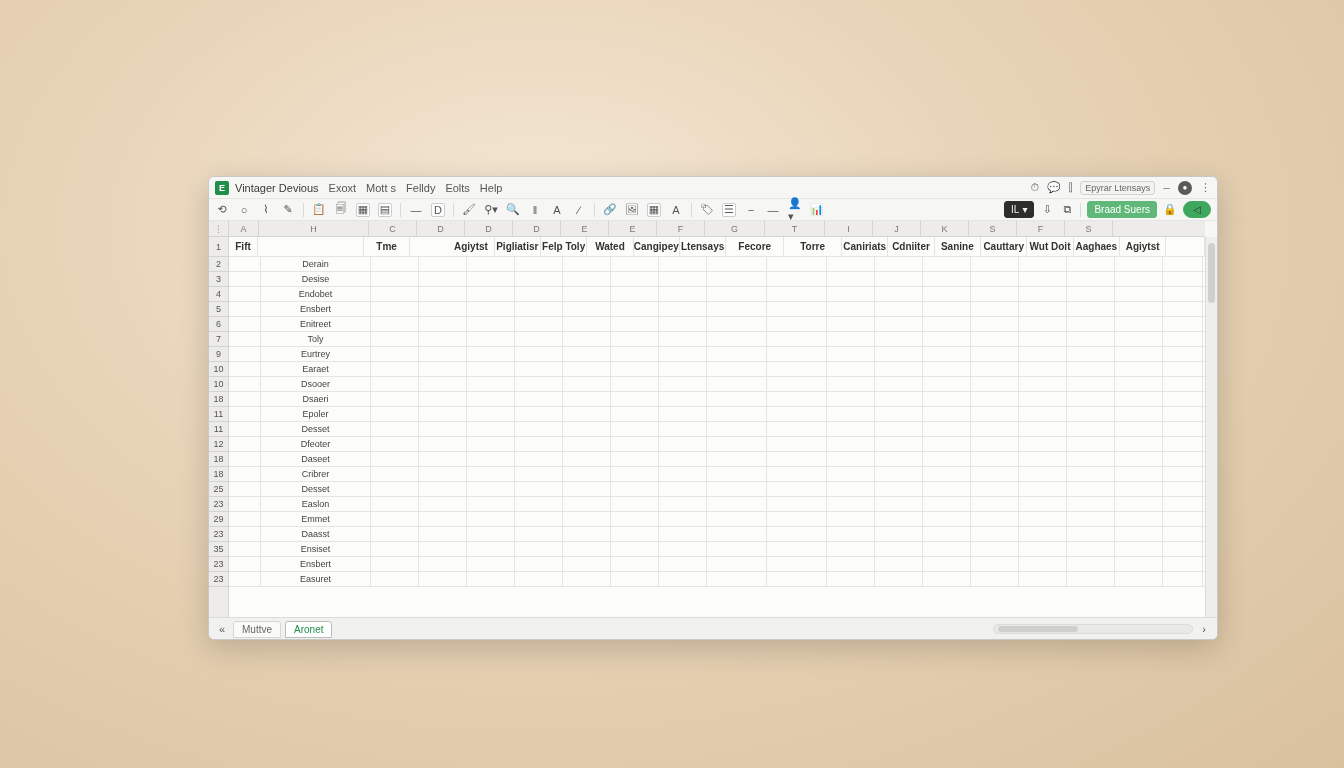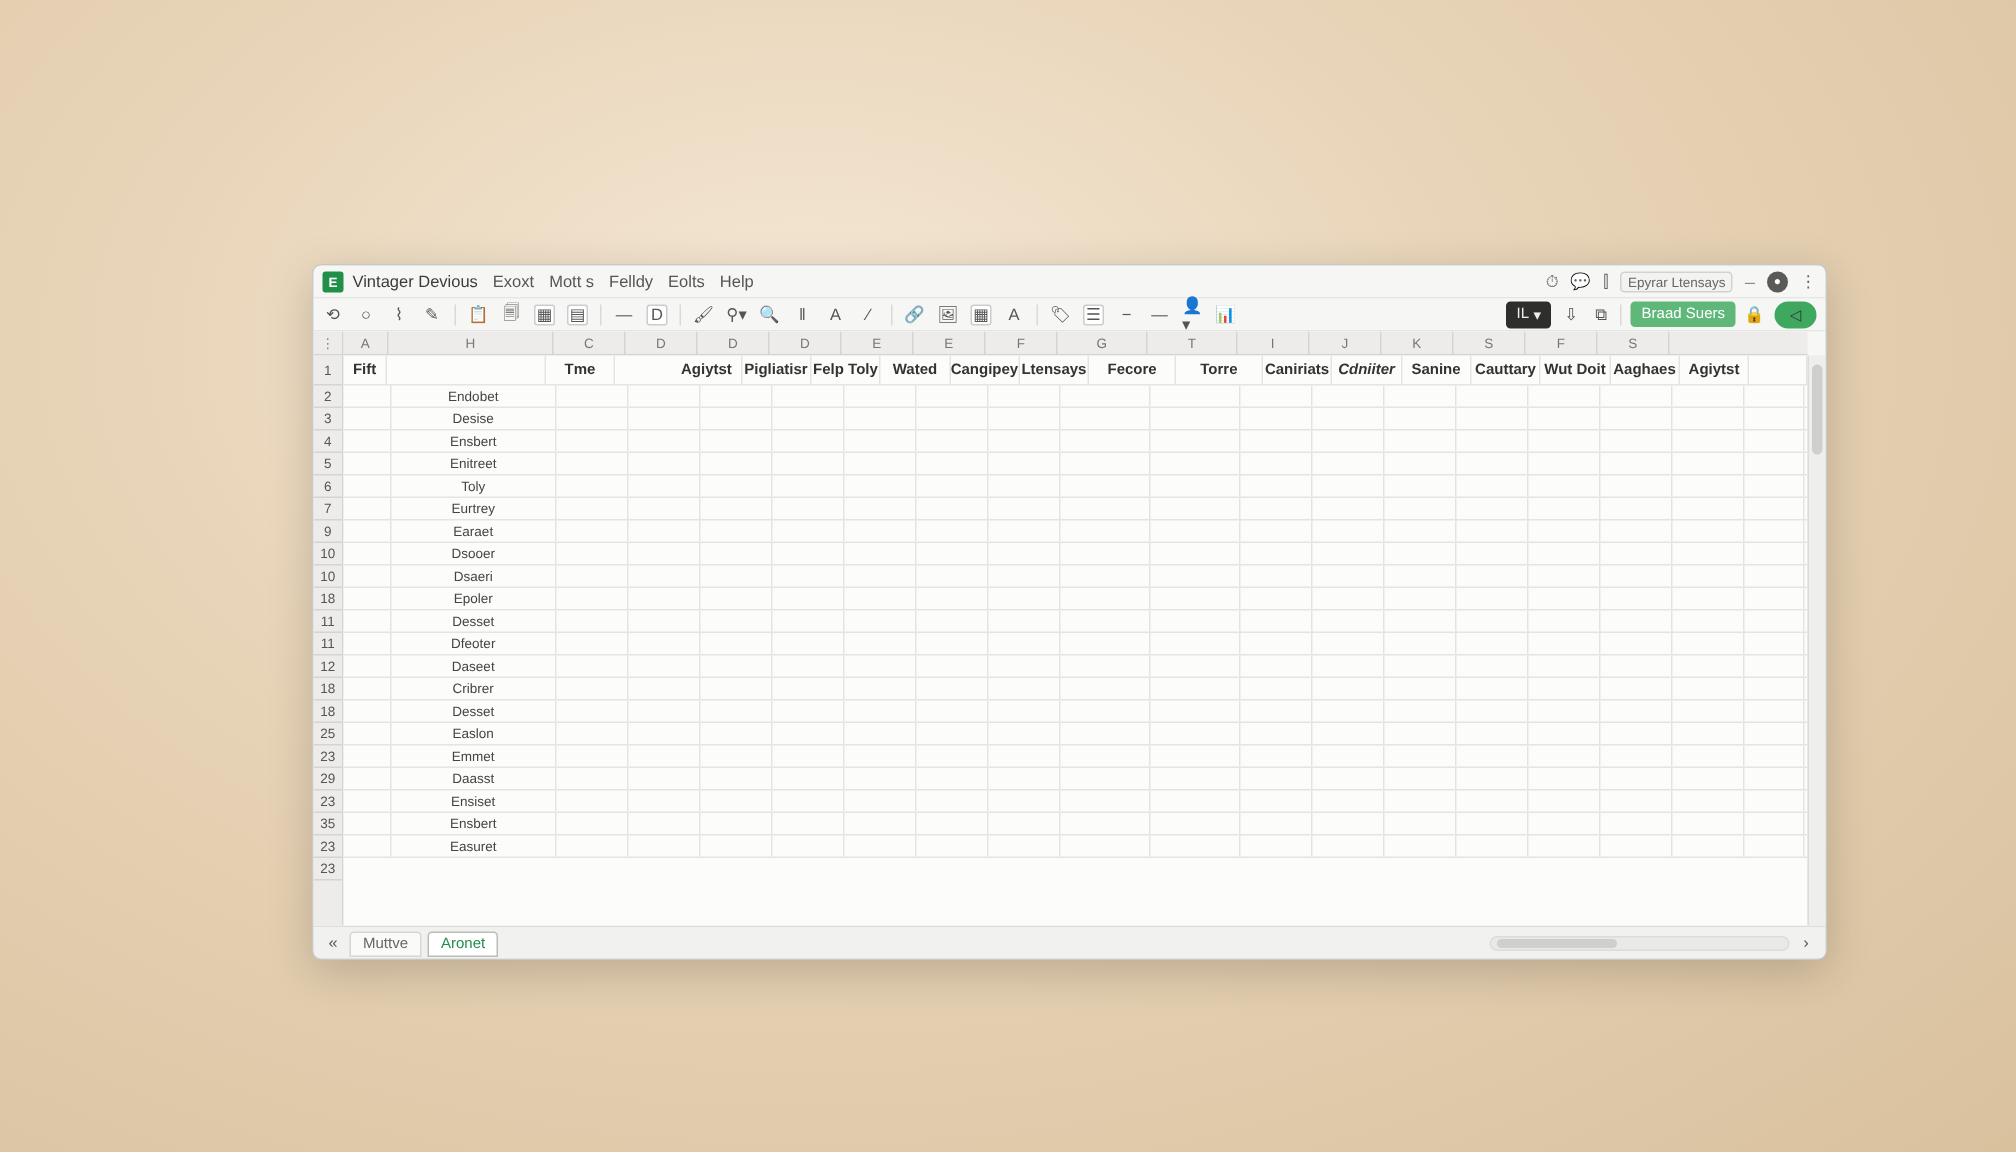--- a/index.html
+++ b/index.html
@@ -320,52 +320,73 @@
           <div class="gcell" style="width: 48px;">Tme</div>
           <div class="gcell" style="width: 48px; margin-left: 38px;">Agiytst</div>
           <div class="gcell" style="width: 48px;">Pigliatisr</div>
           <div class="gcell" style="width: 48px;">Felp Toly</div>
           <div class="gcell" style="width: 48px;">Wated</div>
           <div class="gcell" style="width: 48px;">Cangipey</div>
           <div class="gcell" style="width: 48px;">Ltensays</div>
           <div class="gcell" style="width: 60px;">Fecore</div>
           <div class="gcell" style="width: 60px;">Torre</div>
           <div class="gcell" style="width: 48px;">Caniriats</div>
-          <div class="gcell" style="width: 48px; font-style: italic;">Cdniiter</div>
+          <div class="gcell" style="width: 48px;">Cdniiter</div>
           <div class="gcell" style="width: 48px;">Sanine</div>
           <div class="gcell" style="width: 48px;">Cauttary</div>
           <div class="gcell" style="width: 48px;">Wut Doit</div>
           <div class="gcell" style="width: 48px;">Aaghaes</div>
           <div class="gcell" style="width: 48px;">Agiytst</div>
           <div class="gcell" style="width: 40px;"></div>
         </div>
         <div class="grow">
           <div class="gcell" style="width: 30px;"></div>
+          <div class="gcell" style="width: 110px;">Derain</div>
+          <div class="gcell" style="width: 48px;"></div>
+          <div class="gcell" style="width: 48px;"></div>
+          <div class="gcell" style="width: 48px;"></div>
+          <div class="gcell" style="width: 48px;"></div>
+          <div class="gcell" style="width: 48px;"></div>
+          <div class="gcell" style="width: 48px;"></div>
+          <div class="gcell" style="width: 48px;"></div>
+          <div class="gcell" style="width: 60px;"></div>
+          <div class="gcell" style="width: 60px;"></div>
+          <div class="gcell" style="width: 48px;"></div>
+          <div class="gcell" style="width: 48px;"></div>
+          <div class="gcell" style="width: 48px;"></div>
+          <div class="gcell" style="width: 48px;"></div>
+          <div class="gcell" style="width: 48px;"></div>
+          <div class="gcell" style="width: 48px;"></div>
+          <div class="gcell" style="width: 48px;"></div>
+          <div class="gcell" style="width: 40px;"></div>
+        </div>
+        <div class="grow">
+          <div class="gcell" style="width: 30px;"></div>
+          <div class="gcell" style="width: 110px;">Desise</div>
+          <div class="gcell" style="width: 48px;"></div>
+          <div class="gcell" style="width: 48px;"></div>
+          <div class="gcell" style="width: 48px;"></div>
+          <div class="gcell" style="width: 48px;"></div>
+          <div class="gcell" style="width: 48px;"></div>
+          <div class="gcell" style="width: 48px;"></div>
+          <div class="gcell" style="width: 48px;"></div>
+          <div class="gcell" style="width: 60px;"></div>
+          <div class="gcell" style="width: 60px;"></div>
+          <div class="gcell" style="width: 48px;"></div>
+          <div class="gcell" style="width: 48px;"></div>
+          <div class="gcell" style="width: 48px;"></div>
+          <div class="gcell" style="width: 48px;"></div>
+          <div class="gcell" style="width: 48px;"></div>
+          <div class="gcell" style="width: 48px;"></div>
+          <div class="gcell" style="width: 48px;"></div>
+          <div class="gcell" style="width: 40px;"></div>
+        </div>
+        <div class="grow">
+          <div class="gcell" style="width: 30px;"></div>
           <div class="gcell" style="width: 110px;">Endobet</div>
-          <div class="gcell" style="width: 48px;"></div>
-          <div class="gcell" style="width: 48px;"></div>
-          <div class="gcell" style="width: 48px;"></div>
-          <div class="gcell" style="width: 48px;"></div>
-          <div class="gcell" style="width: 48px;"></div>
-          <div class="gcell" style="width: 48px;"></div>
-          <div class="gcell" style="width: 48px;"></div>
-          <div class="gcell" style="width: 60px;"></div>
-          <div class="gcell" style="width: 60px;"></div>
-          <div class="gcell" style="width: 48px;"></div>
-          <div class="gcell" style="width: 48px;"></div>
-          <div class="gcell" style="width: 48px;"></div>
-          <div class="gcell" style="width: 48px;"></div>
-          <div class="gcell" style="width: 48px;"></div>
-          <div class="gcell" style="width: 48px;"></div>
-          <div class="gcell" style="width: 48px;"></div>
-          <div class="gcell" style="width: 40px;"></div>
-        </div>
-        <div class="grow">
-          <div class="gcell" style="width: 30px;"></div>
-          <div class="gcell" style="width: 110px;">Desise</div>
           <div class="gcell" style="width: 48px;"></div>
           <div class="gcell" style="width: 48px;"></div>
           <div class="gcell" style="width: 48px;"></div>
           <div class="gcell" style="width: 48px;"></div>
           <div class="gcell" style="width: 48px;"></div>
           <div class="gcell" style="width: 48px;"></div>
           <div class="gcell" style="width: 48px;"></div>
           <div class="gcell" style="width: 60px;"></div>
           <div class="gcell" style="width: 60px;"></div>
           <div class="gcell" style="width: 48px;"></div>

